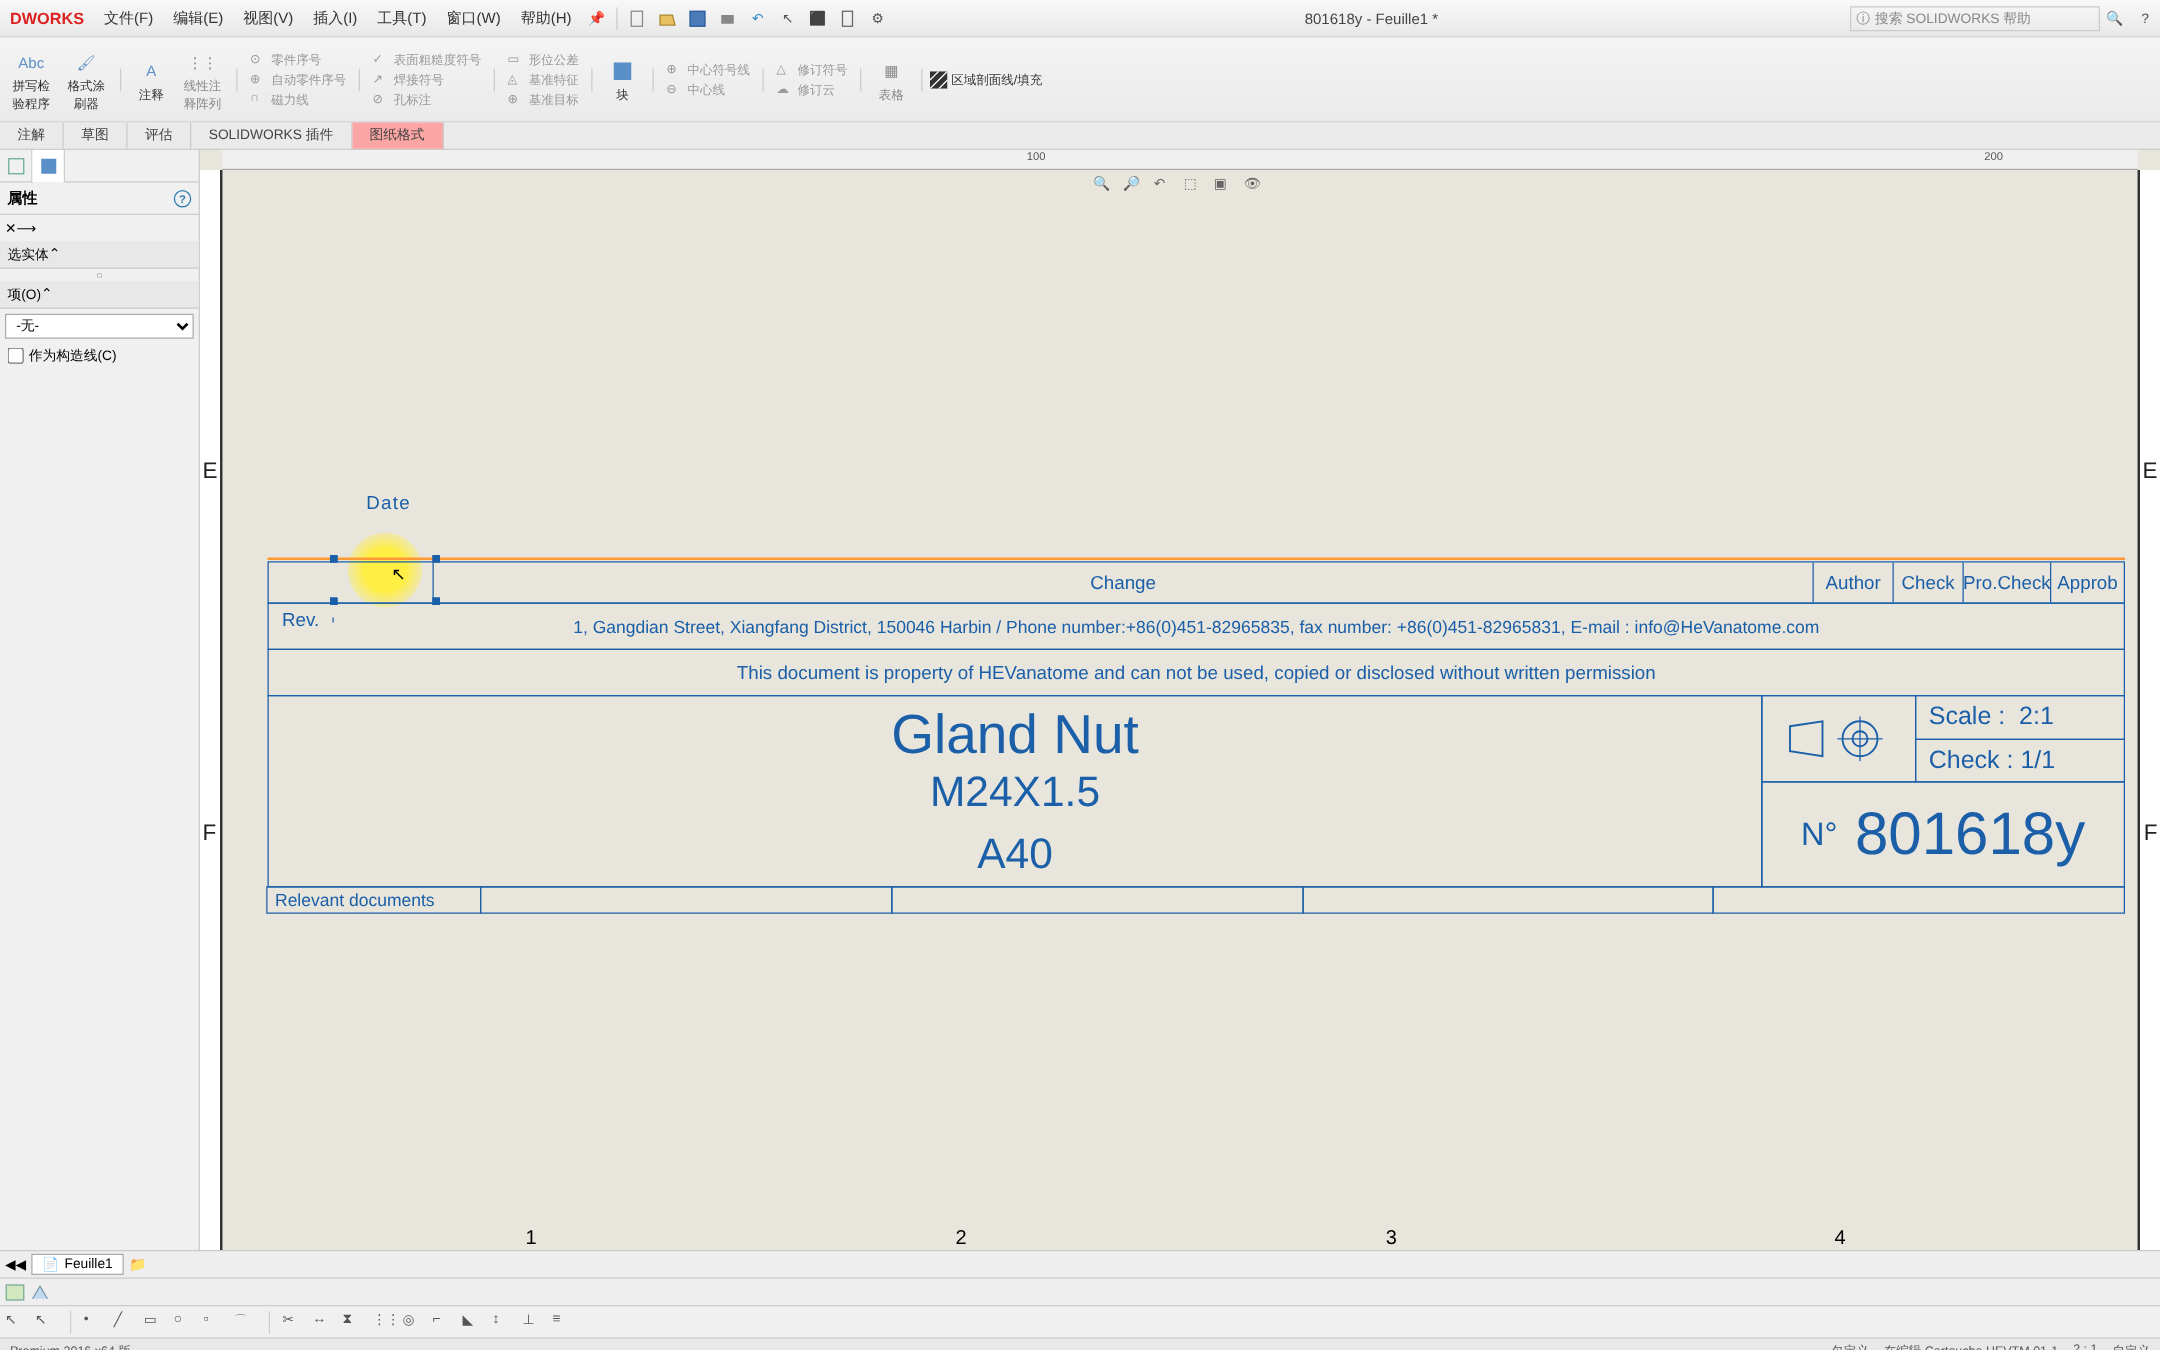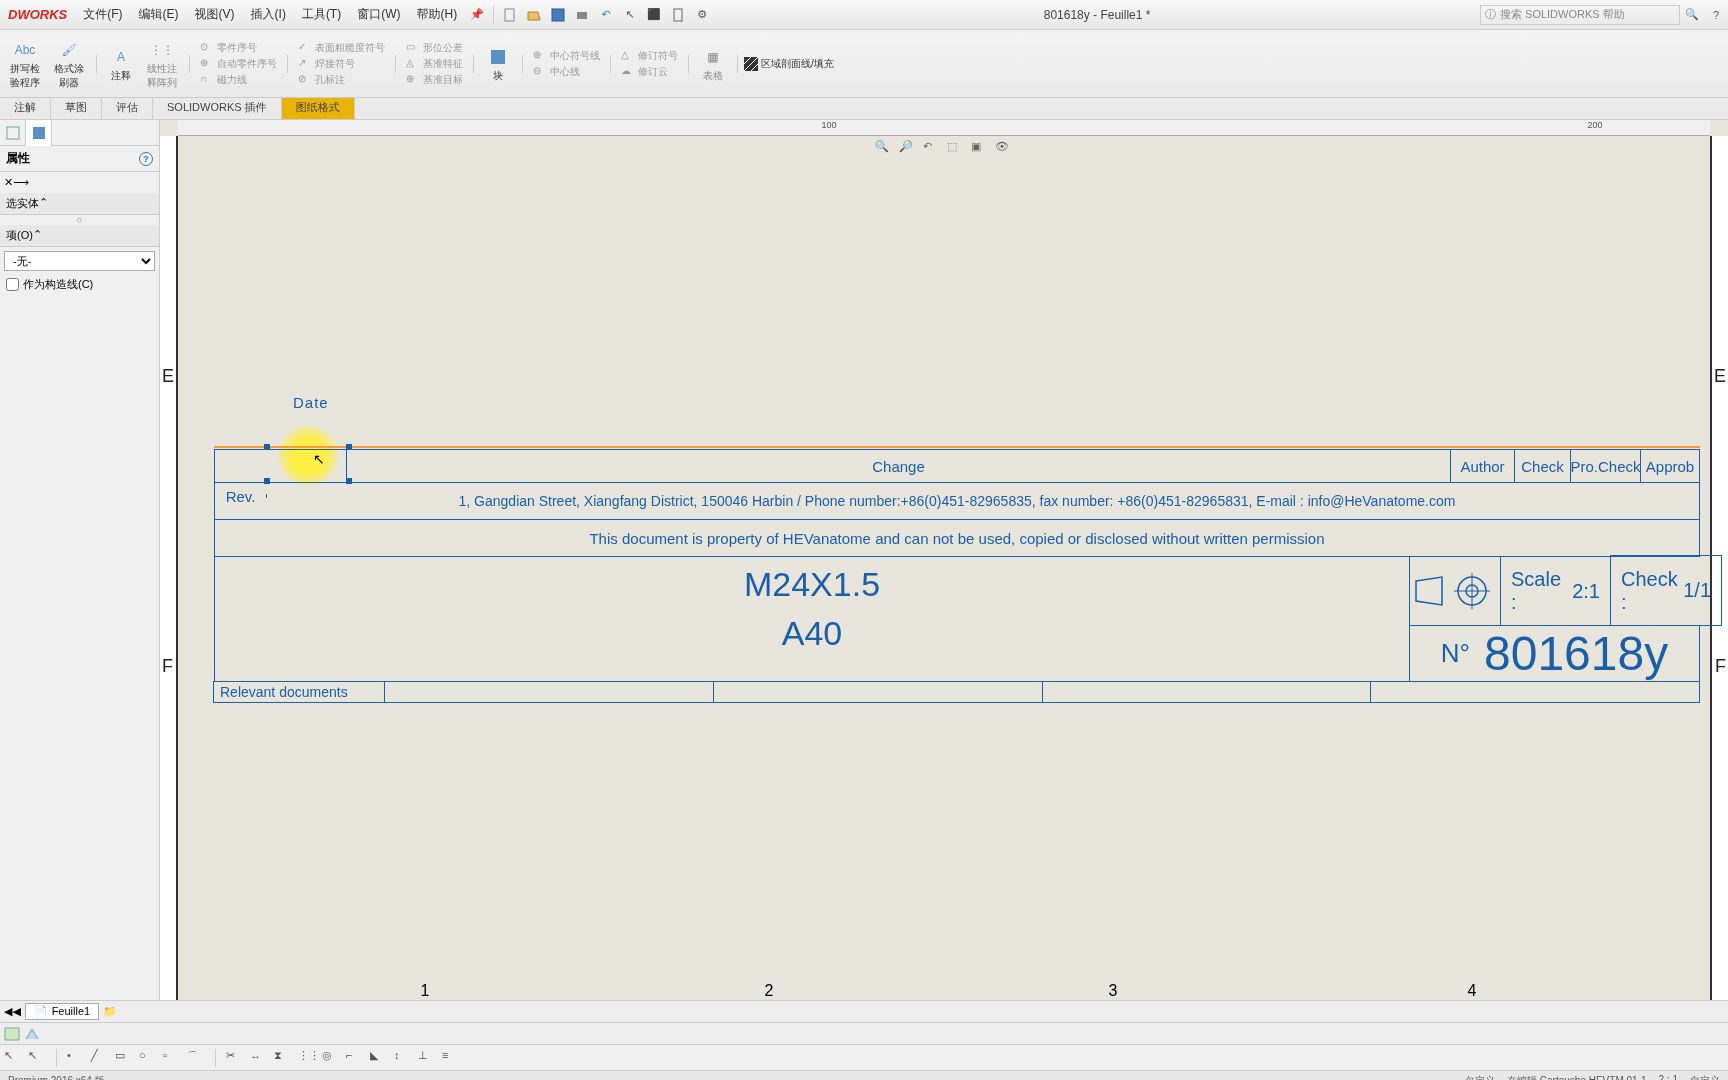--- a/index.html
+++ b/index.html
@@ -1,34 +1,34 @@
 <!DOCTYPE html>
 <html><head>
 <meta charset="utf-8">
 <style>
 *{margin:0;padding:0;box-sizing:border-box;font-family:"Microsoft YaHei",Arial,sans-serif;}
 body{background:#f5f5f5;width:1728px;height:1080px;overflow:hidden;font-size:11px;position:relative;}
 .titlebar{height:30px;background:linear-gradient(#f8f8f8,#e8e8e8);border-bottom:1px solid #ccc;display:flex;align-items:center;}
-.logo{color:#d22;font-weight:bold;font-size:13px;padding:0 8px;font-style:italic;}
+.logo{color:#d22;font-weight:bold;font-size:13px;padding:0 8px;}
 .menuitem{padding:4px 8px;font-size:12px;color:#333;cursor:pointer;}
 .tb-sep{width:1px;height:18px;background:#ccc;margin:0 4px;}
 .tb-ico{width:18px;height:18px;margin:0 3px;display:inline-flex;align-items:center;justify-content:center;color:#555;cursor:pointer;}
 .doc-title{flex:1;text-align:center;font-size:12px;color:#444;}
 .search-box{width:200px;height:20px;border:1px solid #ccc;padding:0 4px;font-size:11px;color:#888;display:flex;align-items:center;gap:4px;}
 .ribbon{height:68px;background:linear-gradient(#f4f4f4,#eaeaea);border-bottom:1px solid #ccc;display:flex;align-items:center;padding:0 4px;gap:2px;}
 .rbtn{display:flex;flex-direction:column;align-items:center;padding:2px 6px;font-size:10px;color:#888;cursor:pointer;}
 .rbtn-ico{width:24px;height:24px;display:flex;align-items:center;justify-content:center;font-size:12px;}
 .rbtn.on{color:#333;}
 .rbtn.on .rbtn-ico{color:#5a8fc7;}
 .rcol{display:flex;flex-direction:column;gap:2px;padding:2px 4px;}
 .rrow{display:flex;align-items:center;gap:3px;font-size:10px;color:#999;}
 .rrow-ico{width:14px;height:14px;}
 .tabs{height:22px;background:#eaeaea;border-bottom:1px solid #ccc;display:flex;}
 .tab{padding:2px 14px;font-size:11px;color:#444;border-right:1px solid #ccc;cursor:pointer;}
-.tab.sel{background:#eab308;text-align:center;}
+.tab.sel{background:#fca5a5;text-align:center;}
 .main{display:flex;height:calc(100% - 200px);}
 .sidebar{width:160px;background:#f0f0f0;border-right:1px solid #ccc;overflow:hidden;}
 .side-tabs{height:26px;display:flex;border-bottom:1px solid #ccc;}
 .side-tab{width:26px;height:26px;display:flex;align-items:center;justify-content:center;border-right:1px solid #ccc;cursor:pointer;}
 .side-tab.sel{background:#fff;}
 .panel-title{padding:4px 6px;font-size:12px;font-weight:bold;border-bottom:1px solid #ccc;display:flex;justify-content:space-between;align-items:center;}
 .help-ico{color:#2a7ab0;border:1px solid #2a7ab0;border-radius:50%;width:14px;height:14px;display:flex;align-items:center;justify-content:center;font-size:9px;cursor:pointer;}
 .sec-h{padding:3px 6px;font-size:11px;background:#e8e8e8;border-bottom:1px solid #ccc;display:flex;cursor:pointer;}
 .sel-list{margin:4px;border:1px solid #7aa5d6;background:#cde5f8;min-height:60px;}
 .sel-item{padding:1px 4px;font-size:11px;color:#333;}
@@ -59,21 +59,21 @@
 .addr-row{height:36px;font-size:14px;justify-content:center;}
 .prop-row{height:36px;font-size:15px;justify-content:center;}
 .main-block{display:flex;margin-top:-1px;}
 .part-info{flex:1;border:1px solid #1a5fa8;text-align:center;padding:6px;}
 .part-name{font-size:44px;font-weight:300;}
 .part-size{font-size:34px;font-weight:300;margin-top:2px;}
 .part-mat{font-size:34px;font-weight:300;margin-top:10px;}
 .right-block{width:290px;display:flex;flex-direction:column;}
 .scale-folio{display:flex;height:70px;}
 .proj-sym{width:124px;border:1px solid #1a5fa8;margin-left:-1px;display:flex;align-items:center;justify-content:center;gap:6px;}
-.sf-right{flex:1;display:flex;flex-direction:row;}
+.sf-right{flex:1;display:flex;flex-direction:column;}
 .sf-cell{flex:1;border:1px solid #1a5fa8;margin-left:-1px;margin-top:-1px;display:flex;align-items:center;padding:0 10px;font-size:20px;}
 .sf-cell:first-child{margin-top:0;}
 .dwg-num{flex:1;border:1px solid #1a5fa8;margin-left:-1px;margin-top:-1px;display:flex;align-items:center;justify-content:center;gap:14px;}
 .num-lbl{font-size:26px;}
 .num-val{font-size:48px;}
 .rel-docs{display:flex;margin-top:-1px;}
 .rel-cell{border:1px solid #1a5fa8;margin-left:-1px;height:22px;padding:0 6px;display:flex;align-items:center;font-size:14px;}
 .rel-lbl{width:172px;}.rel-col{flex:1;}
 .bottom-ruler{position:absolute;bottom:0;left:18px;right:18px;height:14px;font-size:16px;color:#000;}
 .brm{position:absolute;bottom:0;}
@@ -337,20 +337,21 @@
           <div class="tb-cell hdr-approb">Approb</div>
         </div>
         <div class="tb-row">
             <div class="tb-cell addr-row" style="flex:1;">1, Gangdian Street, Xiangfang District, 150046 Harbin / Phone number:+86(0)451-82965835, fax number: +86(0)451-82965831, E-mail : info@HeVanatome.com</div>
           </div>
         <div class="tb-row">
             <div class="tb-cell prop-row" style="flex:1;">This document is property of HEVanatome and can not be used, copied or disclosed without written permission</div>
           </div>
         <div class="main-block">
           <div class="part-info">
+            <div class="part-name">Gland Nut</div>
             <div class="part-size">M24X1.5</div>
             <div class="part-mat">A40</div>
           </div>
           <div class="right-block">
             <div class="scale-folio">
               <div class="proj-sym">
                 <svg width="90" height="36">
                     <path d="M6 8 L32 4 L32 32 L6 28 Z" fill="none" stroke="#1a5fa8" stroke-width="1.5"></path>
                     <circle cx="62" cy="18" r="14" fill="none" stroke="#1a5fa8" stroke-width="1.5"></circle>
                     <circle cx="62" cy="18" r="6" fill="none" stroke="#1a5fa8" stroke-width="1.5"></circle>

